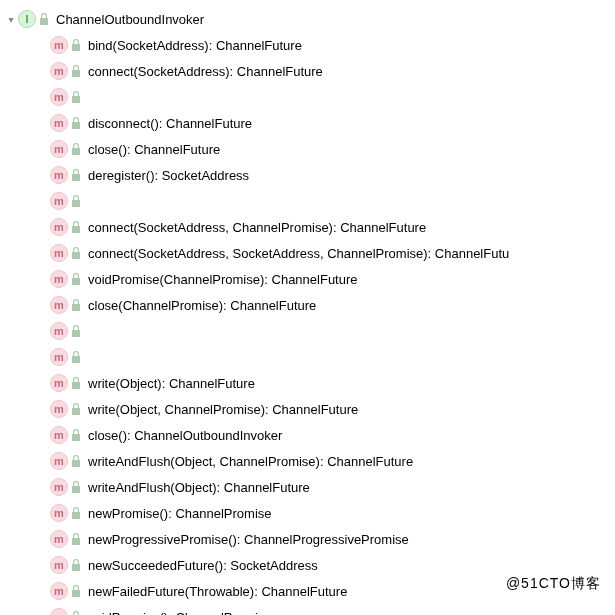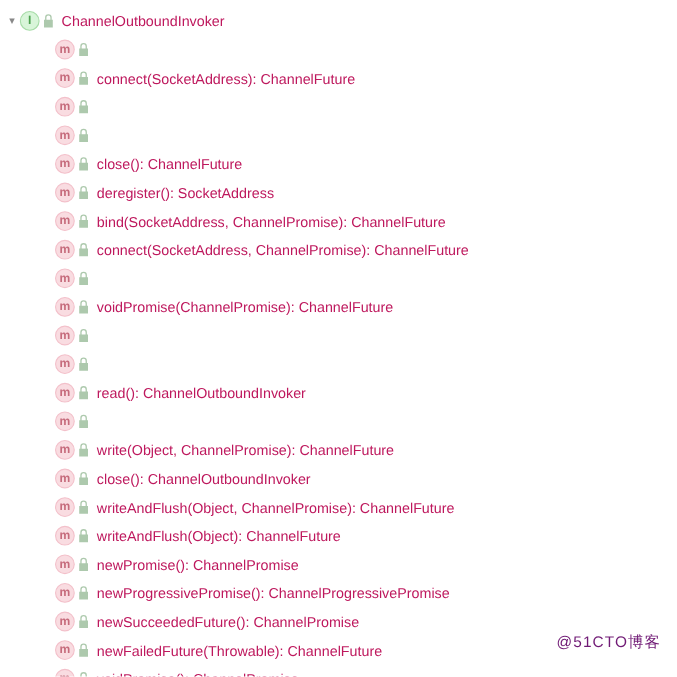--- a/index.html
+++ b/index.html
@@ -43,26 +43,26 @@
       flex: 0 0 18px;
     }
     .badge-i { background: #d8f5d9; color: #4da24f; border: 1px solid #a7dca8; }
     .badge-m { background: #f9dce1; color: #c66b7c; border: 1px solid #f3c0ca; }
     .lock {
       display: inline-block;
       width: 12px; height: 14px;
       margin-right: 6px;
       opacity: 0.55;
     }
-    .text { color: #be185d; }
+    .text { color: #000000; }
     .watermark {
       position: absolute;
       right: 14px;
       bottom: 22px;
-      color: #701a75;
+      color: #000000;
       font-size: 14px;
       letter-spacing: 1px;
     }
   </style>
 </head>
 <body>
 
 <div class="tree">
   <div class="row header">
     <span class="chevron">▾</span>
@@ -73,105 +73,108 @@
         </svg>
     </span>
     <span class="text">ChannelOutboundInvoker</span>
   </div>
   <div id="methods">
       <div class="row child">
         <span class="badge badge-m">m</span>
         <span class="lock"><svg viewBox="0 0 12 14">
             <path fill="#6b9e6b" d="M3 6V4a3 3 0 0 1 6 0v2h1v7H2V6h1zm1.2 0h3.6V4a1.8 1.8 0 0 0-3.6 0v2z"></path>
           </svg></span>
+        <span class="text">bind(SocketAddress): ChannelFuture</span>
       </div>
       <div class="row child">
         <span class="badge badge-m">m</span>
         <span class="lock"><svg viewBox="0 0 12 14">
             <path fill="#6b9e6b" d="M3 6V4a3 3 0 0 1 6 0v2h1v7H2V6h1zm1.2 0h3.6V4a1.8 1.8 0 0 0-3.6 0v2z"></path>
           </svg></span>
         <span class="text">connect(SocketAddress): ChannelFuture</span>
       </div>
       <div class="row child">
         <span class="badge badge-m">m</span>
         <span class="lock"><svg viewBox="0 0 12 14">
             <path fill="#6b9e6b" d="M3 6V4a3 3 0 0 1 6 0v2h1v7H2V6h1zm1.2 0h3.6V4a1.8 1.8 0 0 0-3.6 0v2z"></path>
           </svg></span>
       </div>
       <div class="row child">
         <span class="badge badge-m">m</span>
         <span class="lock"><svg viewBox="0 0 12 14">
             <path fill="#6b9e6b" d="M3 6V4a3 3 0 0 1 6 0v2h1v7H2V6h1zm1.2 0h3.6V4a1.8 1.8 0 0 0-3.6 0v2z"></path>
           </svg></span>
+        <span class="text">disconnect(): ChannelFuture</span>
       </div>
       <div class="row child">
         <span class="badge badge-m">m</span>
         <span class="lock"><svg viewBox="0 0 12 14">
             <path fill="#6b9e6b" d="M3 6V4a3 3 0 0 1 6 0v2h1v7H2V6h1zm1.2 0h3.6V4a1.8 1.8 0 0 0-3.6 0v2z"></path>
           </svg></span>
         <span class="text">close(): ChannelFuture</span>
       </div>
       <div class="row child">
         <span class="badge badge-m">m</span>
         <span class="lock"><svg viewBox="0 0 12 14">
             <path fill="#6b9e6b" d="M3 6V4a3 3 0 0 1 6 0v2h1v7H2V6h1zm1.2 0h3.6V4a1.8 1.8 0 0 0-3.6 0v2z"></path>
           </svg></span>
         <span class="text">deregister(): SocketAddress</span>
       </div>
       <div class="row child">
         <span class="badge badge-m">m</span>
         <span class="lock"><svg viewBox="0 0 12 14">
             <path fill="#6b9e6b" d="M3 6V4a3 3 0 0 1 6 0v2h1v7H2V6h1zm1.2 0h3.6V4a1.8 1.8 0 0 0-3.6 0v2z"></path>
           </svg></span>
-        <span class="text">bind(SocketAddress, ChannelPromise): ChannelFuture</span>
       </div>
       <div class="row child">
         <span class="badge badge-m">m</span>
         <span class="lock"><svg viewBox="0 0 12 14">
             <path fill="#6b9e6b" d="M3 6V4a3 3 0 0 1 6 0v2h1v7H2V6h1zm1.2 0h3.6V4a1.8 1.8 0 0 0-3.6 0v2z"></path>
           </svg></span>
         <span class="text">connect(SocketAddress, ChannelPromise): ChannelFuture</span>
       </div>
       <div class="row child">
         <span class="badge badge-m">m</span>
         <span class="lock"><svg viewBox="0 0 12 14">
             <path fill="#6b9e6b" d="M3 6V4a3 3 0 0 1 6 0v2h1v7H2V6h1zm1.2 0h3.6V4a1.8 1.8 0 0 0-3.6 0v2z"></path>
           </svg></span>
+        <span class="text">connect(SocketAddress, SocketAddress, ChannelPromise): ChannelFutu</span>
       </div>
       <div class="row child">
         <span class="badge badge-m">m</span>
         <span class="lock"><svg viewBox="0 0 12 14">
             <path fill="#6b9e6b" d="M3 6V4a3 3 0 0 1 6 0v2h1v7H2V6h1zm1.2 0h3.6V4a1.8 1.8 0 0 0-3.6 0v2z"></path>
           </svg></span>
         <span class="text">voidPromise(ChannelPromise): ChannelFuture</span>
       </div>
       <div class="row child">
         <span class="badge badge-m">m</span>
         <span class="lock"><svg viewBox="0 0 12 14">
             <path fill="#6b9e6b" d="M3 6V4a3 3 0 0 1 6 0v2h1v7H2V6h1zm1.2 0h3.6V4a1.8 1.8 0 0 0-3.6 0v2z"></path>
           </svg></span>
-      </div>
-      <div class="row child">
-        <span class="badge badge-m">m</span>
-        <span class="lock"><svg viewBox="0 0 12 14">
-            <path fill="#6b9e6b" d="M3 6V4a3 3 0 0 1 6 0v2h1v7H2V6h1zm1.2 0h3.6V4a1.8 1.8 0 0 0-3.6 0v2z"></path>
-          </svg></span>
-      </div>
-      <div class="row child">
-        <span class="badge badge-m">m</span>
-        <span class="lock"><svg viewBox="0 0 12 14">
-            <path fill="#6b9e6b" d="M3 6V4a3 3 0 0 1 6 0v2h1v7H2V6h1zm1.2 0h3.6V4a1.8 1.8 0 0 0-3.6 0v2z"></path>
-          </svg></span>
-        <span class="text">read(): ChannelOutboundInvoker</span>
-      </div>
-      <div class="row child">
-        <span class="badge badge-m">m</span>
-        <span class="lock"><svg viewBox="0 0 12 14">
-            <path fill="#6b9e6b" d="M3 6V4a3 3 0 0 1 6 0v2h1v7H2V6h1zm1.2 0h3.6V4a1.8 1.8 0 0 0-3.6 0v2z"></path>
-          </svg></span>
+        <span class="text">close(ChannelPromise): ChannelFuture</span>
+      </div>
+      <div class="row child">
+        <span class="badge badge-m">m</span>
+        <span class="lock"><svg viewBox="0 0 12 14">
+            <path fill="#6b9e6b" d="M3 6V4a3 3 0 0 1 6 0v2h1v7H2V6h1zm1.2 0h3.6V4a1.8 1.8 0 0 0-3.6 0v2z"></path>
+          </svg></span>
+      </div>
+      <div class="row child">
+        <span class="badge badge-m">m</span>
+        <span class="lock"><svg viewBox="0 0 12 14">
+            <path fill="#6b9e6b" d="M3 6V4a3 3 0 0 1 6 0v2h1v7H2V6h1zm1.2 0h3.6V4a1.8 1.8 0 0 0-3.6 0v2z"></path>
+          </svg></span>
+      </div>
+      <div class="row child">
+        <span class="badge badge-m">m</span>
+        <span class="lock"><svg viewBox="0 0 12 14">
+            <path fill="#6b9e6b" d="M3 6V4a3 3 0 0 1 6 0v2h1v7H2V6h1zm1.2 0h3.6V4a1.8 1.8 0 0 0-3.6 0v2z"></path>
+          </svg></span>
+        <span class="text">write(Object): ChannelFuture</span>
       </div>
       <div class="row child">
         <span class="badge badge-m">m</span>
         <span class="lock"><svg viewBox="0 0 12 14">
             <path fill="#6b9e6b" d="M3 6V4a3 3 0 0 1 6 0v2h1v7H2V6h1zm1.2 0h3.6V4a1.8 1.8 0 0 0-3.6 0v2z"></path>
           </svg></span>
         <span class="text">write(Object, ChannelPromise): ChannelFuture</span>
       </div>
       <div class="row child">
         <span class="badge badge-m">m</span>
@@ -206,21 +209,21 @@
         <span class="lock"><svg viewBox="0 0 12 14">
             <path fill="#6b9e6b" d="M3 6V4a3 3 0 0 1 6 0v2h1v7H2V6h1zm1.2 0h3.6V4a1.8 1.8 0 0 0-3.6 0v2z"></path>
           </svg></span>
         <span class="text">newProgressivePromise(): ChannelProgressivePromise</span>
       </div>
       <div class="row child">
         <span class="badge badge-m">m</span>
         <span class="lock"><svg viewBox="0 0 12 14">
             <path fill="#6b9e6b" d="M3 6V4a3 3 0 0 1 6 0v2h1v7H2V6h1zm1.2 0h3.6V4a1.8 1.8 0 0 0-3.6 0v2z"></path>
           </svg></span>
-        <span class="text">newSucceededFuture(): ChannelPromise</span>
+        <span class="text">newSucceededFuture(): SocketAddress</span>
       </div>
       <div class="row child">
         <span class="badge badge-m">m</span>
         <span class="lock"><svg viewBox="0 0 12 14">
             <path fill="#6b9e6b" d="M3 6V4a3 3 0 0 1 6 0v2h1v7H2V6h1zm1.2 0h3.6V4a1.8 1.8 0 0 0-3.6 0v2z"></path>
           </svg></span>
         <span class="text">newFailedFuture(Throwable): ChannelFuture</span>
       </div>
       <div class="row child">
         <span class="badge badge-m">m</span>

